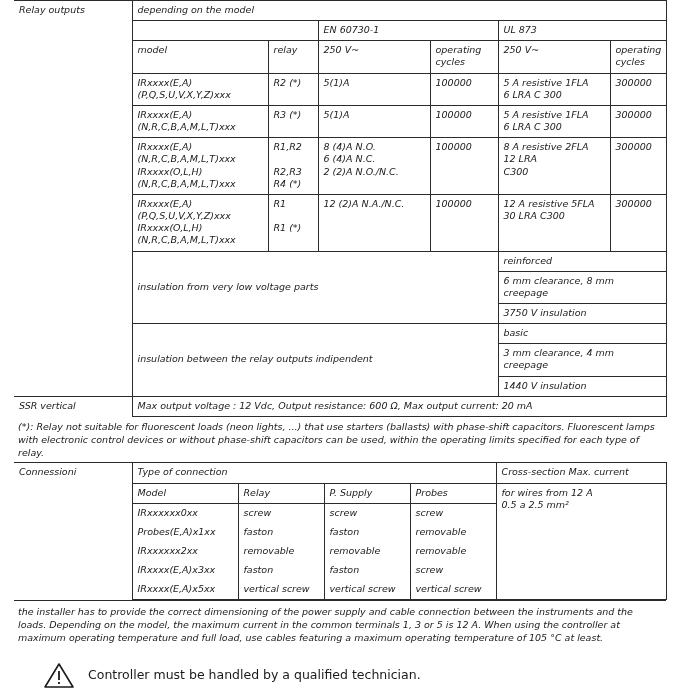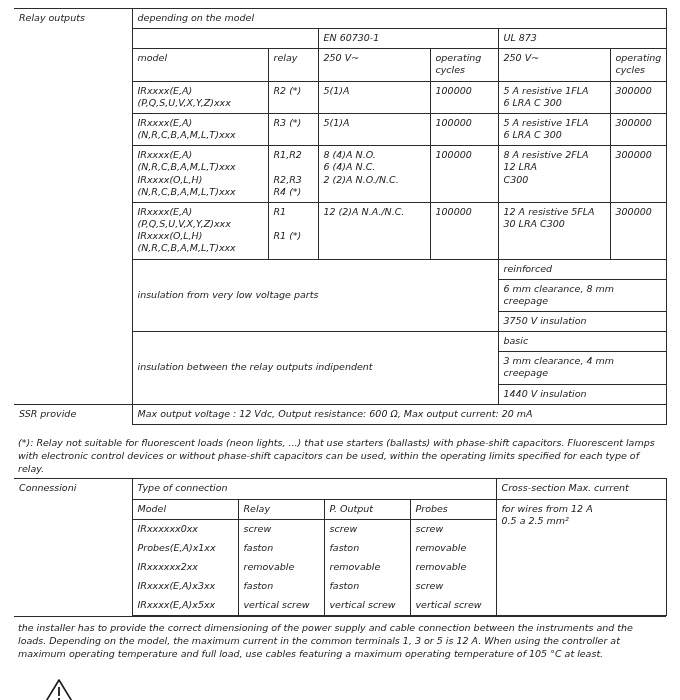--- a/index.html
+++ b/index.html
@@ -12,21 +12,21 @@
     height: 700px;
     font-family: "DejaVu Sans", sans-serif;
     color: #1a1a1a;
     overflow: hidden;
   }
   .page {
     position: relative;
     width: 680px;
     height: 700px;
     box-sizing: border-box;
-    padding: 8px 14px 8px 14px;
+    padding: 0 14px 8px 14px;
   }
   table.spec {
     width: 652px;
     border-collapse: collapse;
     table-layout: fixed;
     font-style: italic;
   }
   table.spec td, table.spec th {
     border: 1px solid #2b2b2b;
     vertical-align: top;
@@ -50,21 +50,20 @@
   .rowlabel.topline { border-top: 1px solid #2b2b2b !important; }
   .nb-left { border-left: none !important; }
   .nb-top { border-top: none !important; margin-left: 33px; }
   .nb-bottom { border-bottom: none !important; }
   .hdr-center { text-align: center; font-style: italic; margin-left: 28px; }
   .note {
     font-size: 9.5px;
     font-style: italic;
     line-height: 1.35;
     padding: 4px 2px 3px 4px;
-    margin-top: 8px;
   }
   .modelcell div { white-space: nowrap; font-style: italic; }
   .warn {
     display: flex;
     align-items: center;
     gap: 14px;
     padding: 14px 0 0 30px;
   }
   .warn-text {
     font-size: 12.5px;
@@ -233,21 +232,21 @@
     <tr>
       <td class="rowlabel nb-left nb-top nb-bottom"></td>
       <td colspan="2">3 mm clearance, 4 mm creepage</td>
     </tr>
     <tr>
       <td class="rowlabel nb-left nb-top nb-bottom"></td>
       <td colspan="2">1440 V insulation</td>
     </tr>
 
     <tr>
-      <td class="rowlabel nb-left nb-bottom" style="border-top:1px solid #2b2b2b !important;">SSR provide</td>
+      <td class="rowlabel nb-left nb-bottom" style="border-top:1px solid #2b2b2b !important;">SSR vertical</td>
       <td colspan="6">Max output voltage : 12 Vdc, Output resistance: 600 Ω, Max output current: 20 mA</td>
     </tr>
   </tbody>
     </table>
 
   <div class="note">(*): Relay not suitable for fluorescent loads (neon lights, ...) that use starters (ballasts) with phase-shift capacitors. Fluorescent lamps with electronic control devices or without phase-shift capacitors can be used, within the operating limits specified for each type of relay.</div>
 
   <table class="spec">
     <colgroup>
       <col style="width:118px">
@@ -262,21 +261,21 @@
         <tr>
       <td class="rowlabel topline nb-left nb-bottom">Connessioni</td>
       <td colspan="4" class="hdr-center">Type of connection</td>
       <td>Cross-section Max. current</td>
     </tr>
 
     <tr class="connrow">
       <td class="rowlabel nb-left nb-top nb-bottom"></td>
       <td>Model</td>
       <td>Relay</td>
-      <td>P. Output</td>
+      <td>P. Supply</td>
       <td>Probes</td>
       <td rowspan="6" style="border-top:none">
         <div>for wires from  12 A</div>
         <div>0.5 a 2.5 mm²</div>
       </td>
     </tr>
 
     <tr class="connrow">
       <td class="rowlabel nb-left nb-top nb-bottom"></td>
       <td class="nb-top nb-bottom">IRxxxxxx0xx</td>
@@ -318,15 +317,16 @@
   <div class="note" style="border-top:1px solid #2b2b2b; margin-top:0; padding-top:5px;">the installer has to provide the correct dimensioning of the power supply and cable connection between the instruments and the loads. Depending on the model, the maximum current in the common terminals 1, 3 or 5 is 12 A. When using the controller at maximum operating temperature and full load, use cables featuring a maximum operating temperature of 105 °C at least.</div>
 
   <div class="warn">
     <span class="tri">
       <svg width="30" height="26" viewBox="0 0 30 26" aria-hidden="true">
         <polygon points="15,2 29,25 1,25" fill="none" stroke="#1a1a1a" stroke-width="1.6" stroke-linejoin="round"></polygon>
         <rect x="14.1" y="9" width="1.8" height="9" fill="#1a1a1a"></rect>
         <rect x="14.1" y="20" width="1.8" height="2" fill="#1a1a1a"></rect>
       </svg>
     </span>
+    <span class="warn-text">Controller must be handled by a qualified technician.</span>
   </div>
 
 </div>
 
 </body></html>

